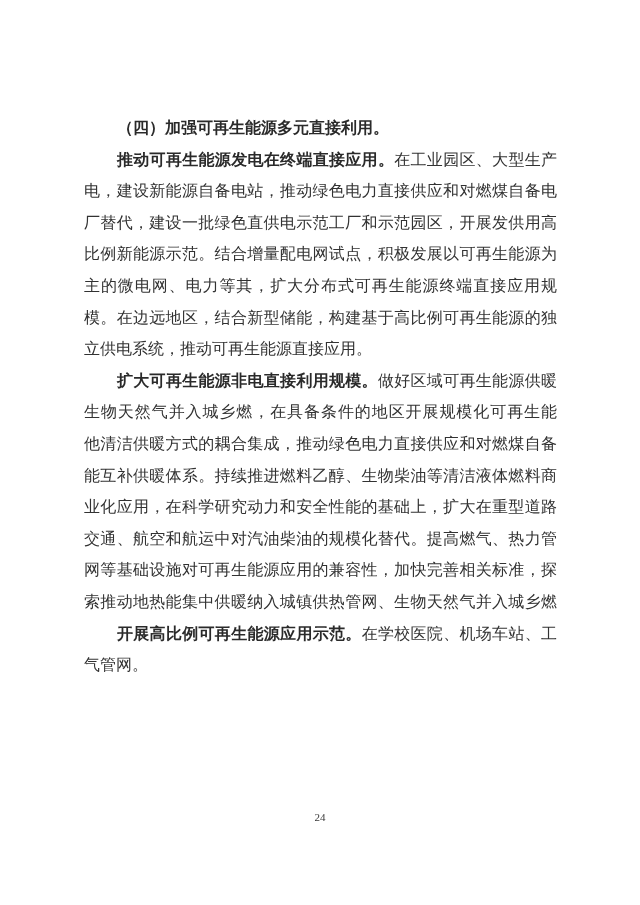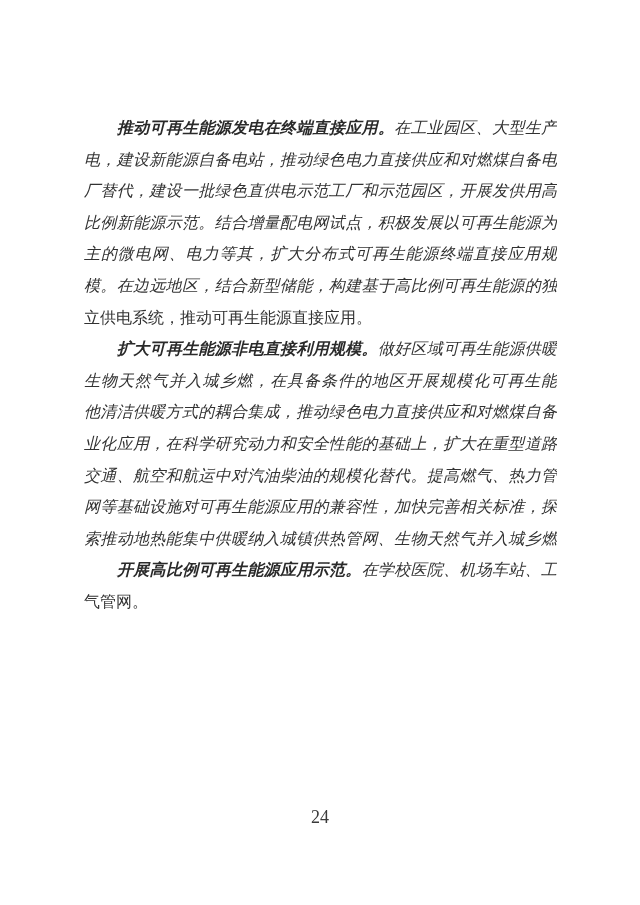--- a/index.html
+++ b/index.html
@@ -29,55 +29,56 @@
   }
   .line {
     height: 31.6px;
     overflow: hidden;
     text-align: justify;
     text-align-last: left;
     white-space: normal;
   }
   .line.just {
     text-align-last: justify;
-    font-style: italic;
   }
   .line.indent {
     padding-left: 33px;
   }
   .lead {
     font-weight: bold;
     color: #2a2a2a;
   }
   .page-number {
     position: absolute;
     top: 805px;
     left: 0;
     width: 640px;
     text-align: center;
-    font-size: 18px;
+    font-size: 11px;
     line-height: 24px;
     color: #3a3a3a;
   }
 </style>
 </head>
 <body>
 
 <div class="page">
   <div class="text-block">
+      <div class="line indent"><span class="lead">（四）加强可再生能源多元直接利用。</span></div>
       <div class="line indent just"><span class="lead">推动可再生能源发电在终端直接应用。</span><span>在工业园区、大型生产</span></div>
       <div class="line just"><span>电，建设新能源自备电站，推动绿色电力直接供应和对燃煤自备电</span></div>
       <div class="line just"><span>厂替代，建设一批绿色直供电示范工厂和示范园区，开展发供用高</span></div>
       <div class="line just"><span>比例新能源示范。结合增量配电网试点，积极发展以可再生能源为</span></div>
       <div class="line just"><span>主的微电网、电力等其，扩大分布式可再生能源终端直接应用规</span></div>
       <div class="line just"><span>模。在边远地区，结合新型储能，构建基于高比例可再生能源的独</span></div>
       <div class="line"><span>立供电系统，推动可再生能源直接应用。</span></div>
       <div class="line indent just"><span class="lead">扩大可再生能源非电直接利用规模。</span><span>做好区域可再生能源供暖</span></div>
       <div class="line just"><span>生物天然气并入城乡燃，在具备条件的地区开展规模化可再生能</span></div>
       <div class="line just"><span>他清洁供暖方式的耦合集成，推动绿色电力直接供应和对燃煤自备电</span></div>
+      <div class="line just"><span>能互补供暖体系。持续推进燃料乙醇、生物柴油等清洁液体燃料商</span></div>
       <div class="line just"><span>业化应用，在科学研究动力和安全性能的基础上，扩大在重型道路</span></div>
       <div class="line just"><span>交通、航空和航运中对汽油柴油的规模化替代。提高燃气、热力管</span></div>
       <div class="line just"><span>网等基础设施对可再生能源应用的兼容性，加快完善相关标准，探</span></div>
       <div class="line just"><span>索推动地热能集中供暖纳入城镇供热管网、生物天然气并入城乡燃</span></div>
       <div class="line indent just"><span class="lead">开展高比例可再生能源应用示范。</span><span>在学校医院、机场车站、工</span></div>
       <div class="line"><span>气管网。</span></div>
     </div>
   <div class="page-number">24</div>
 </div>
 

